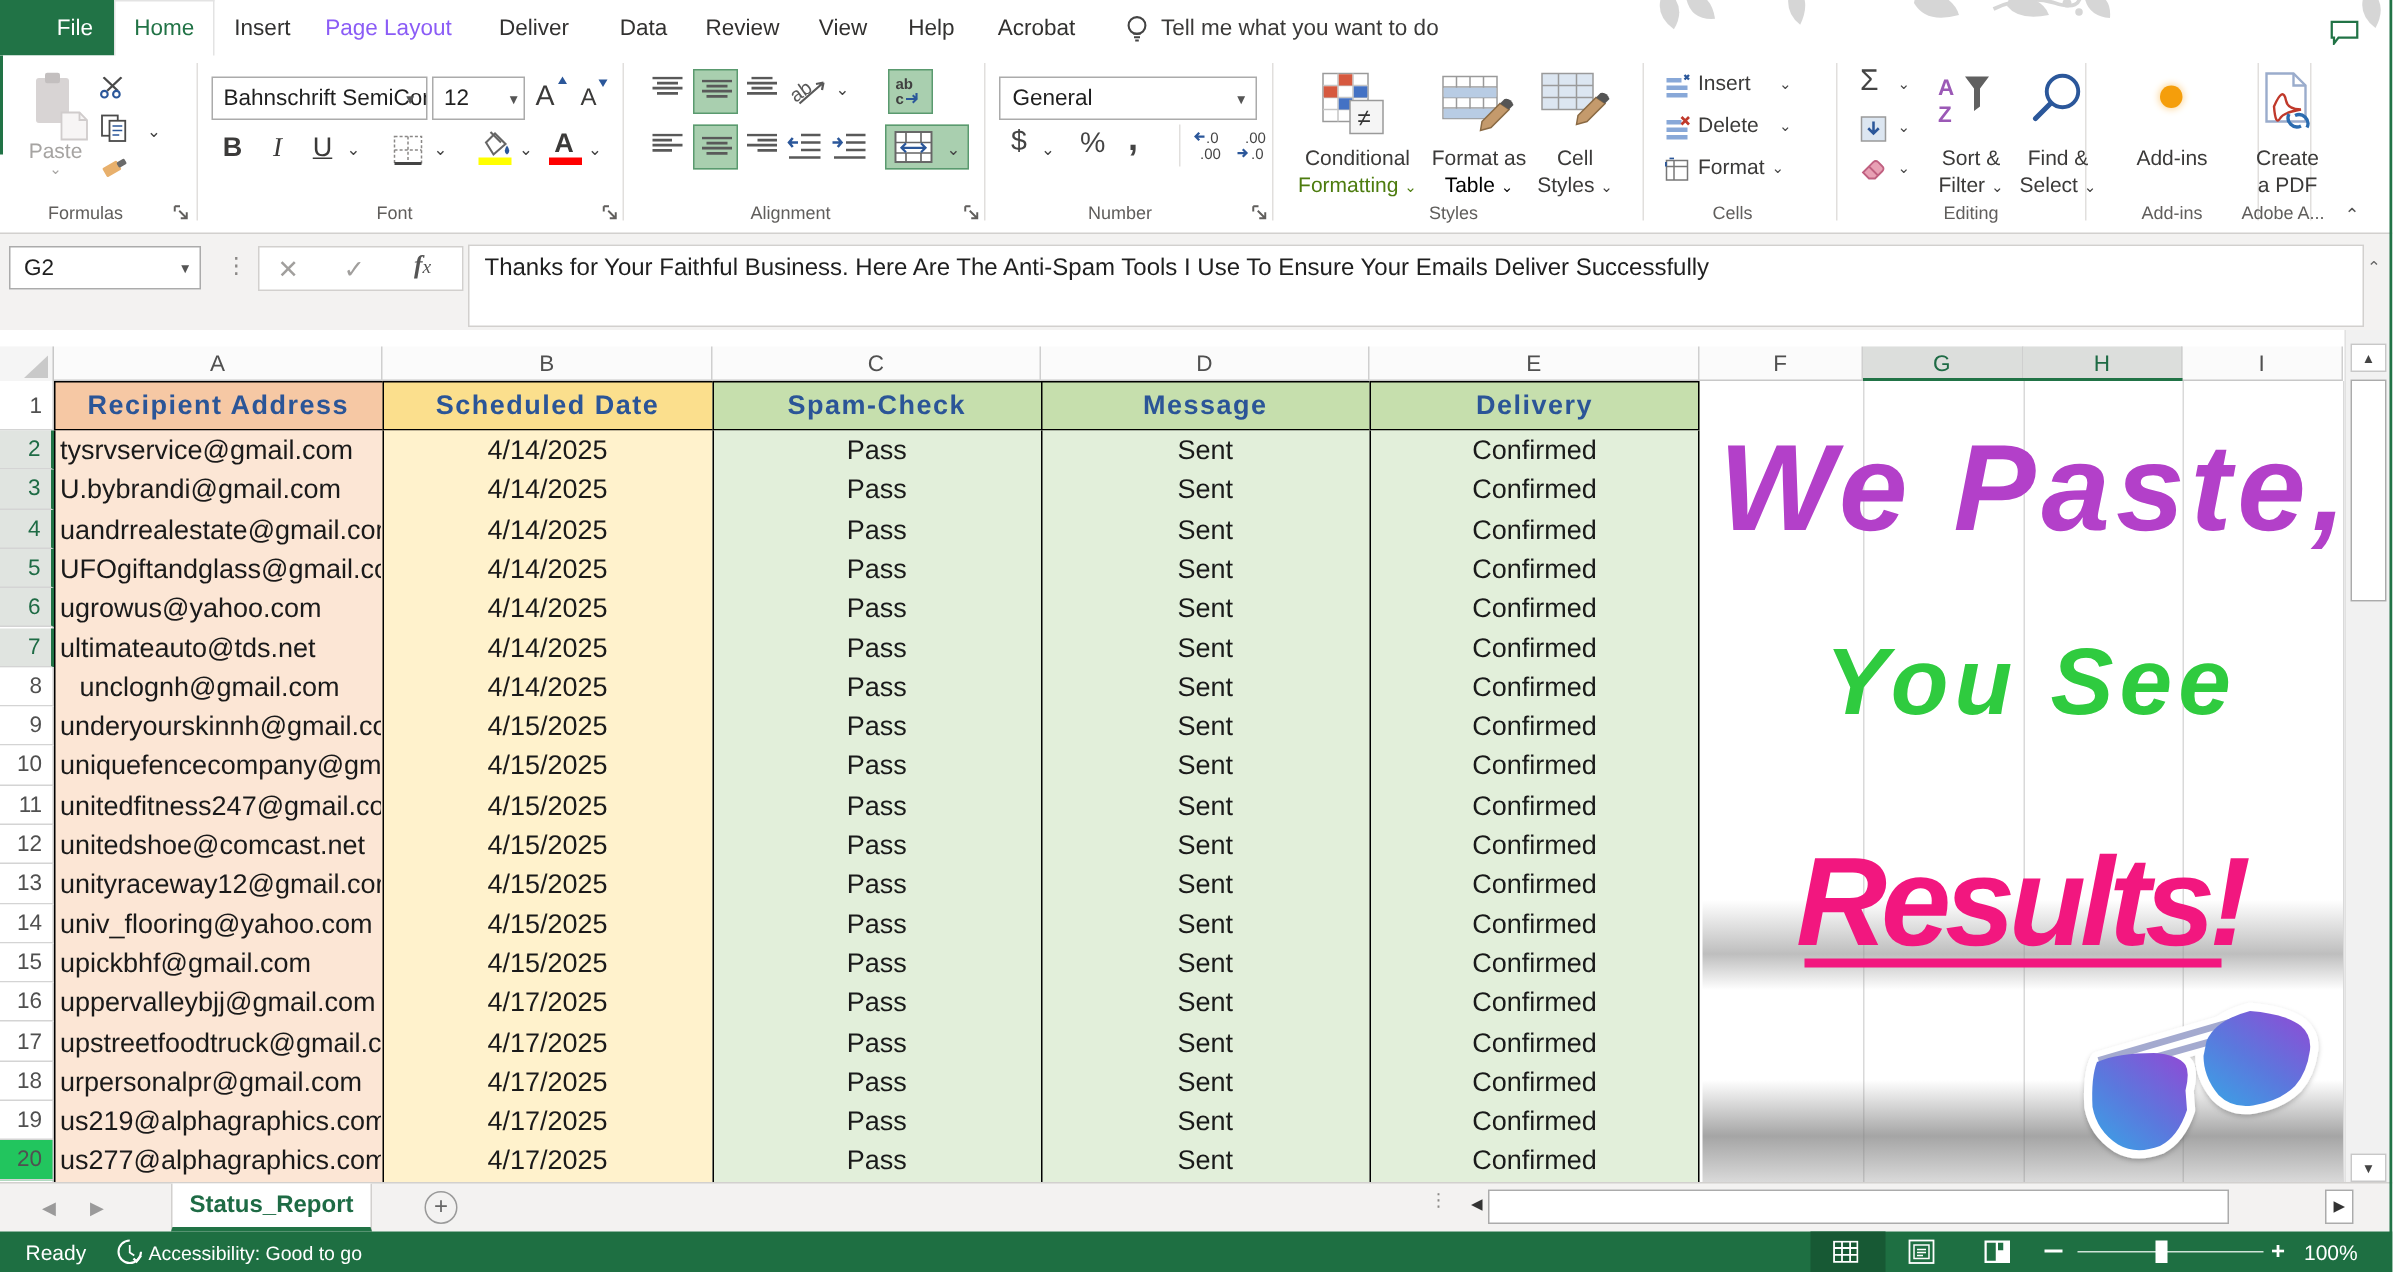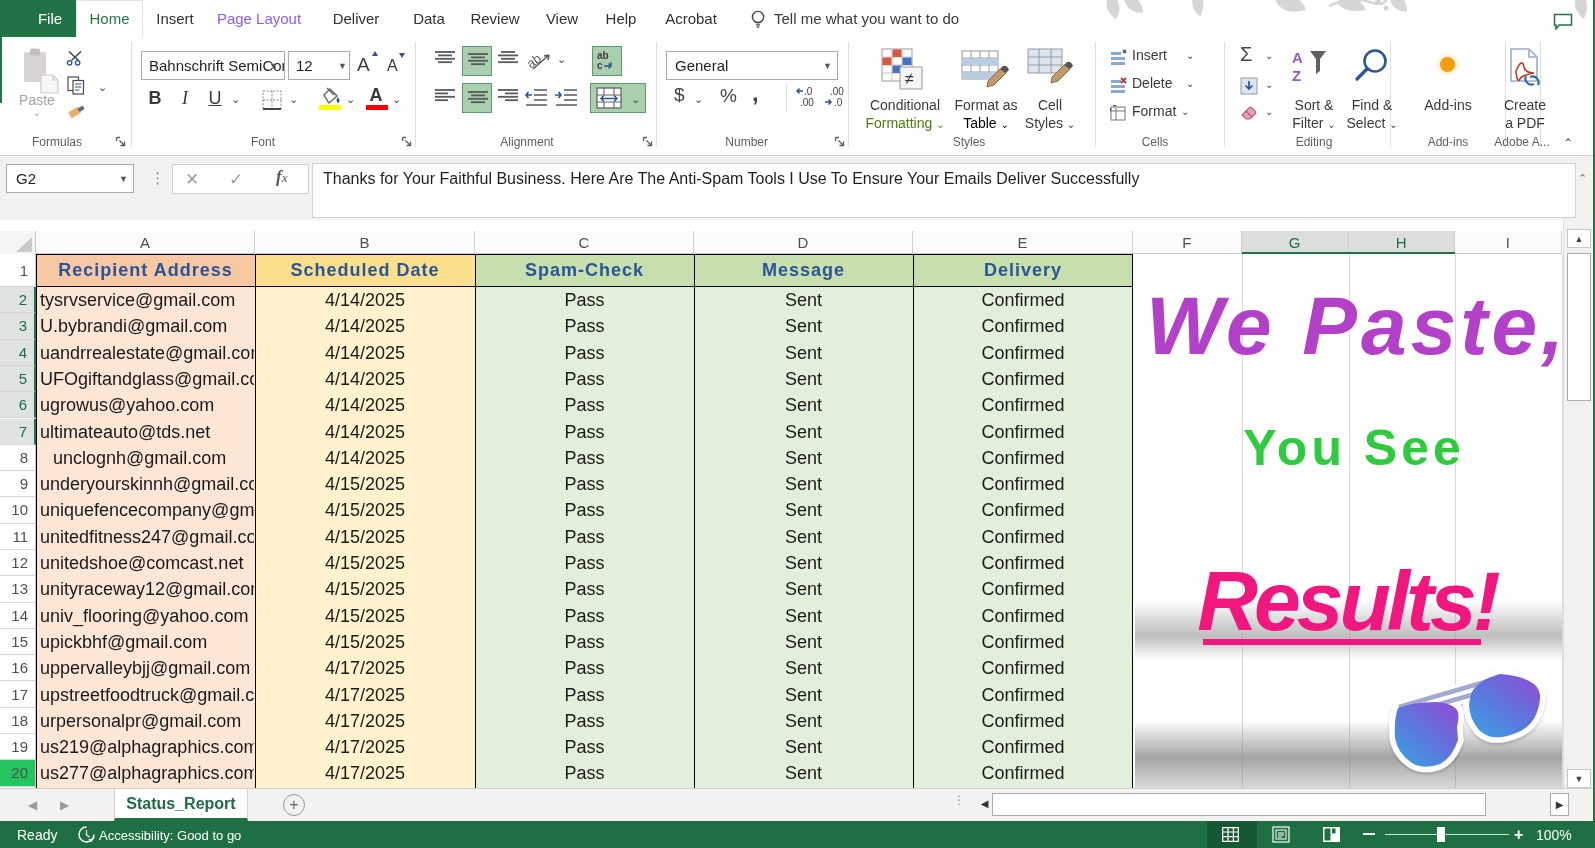--- a/index.html
+++ b/index.html
@@ -455,21 +455,21 @@
 <div class="abs" style="left:694px;top:540.4000000000001px;width:219px;height:26.3px;font-size:18px;color:#1a1a1a;line-height:26.3px;text-align:center;">Sent</div>
 <div class="abs" style="left:913px;top:540.4000000000001px;width:220px;height:26.3px;font-size:18px;color:#1a1a1a;line-height:26.3px;text-align:center;">Confirmed</div>
 <div class="abs" style="left:1134.5px;top:33.5px;width:427.0px;height:534.5px;background:#fff;"></div>
 <div class="abs" style="left:1241.5px;top:33.5px;width:1px;height:534.5px;background:#d9d9d9;"></div>
 <div class="abs" style="left:1348.5px;top:33.5px;width:1px;height:534.5px;background:#d9d9d9;"></div>
 <div class="abs" style="left:1455px;top:33.5px;width:1px;height:534.5px;background:#d9d9d9;"></div>
 <div class="abs" style="left:1561.5px;top:33.5px;width:1px;height:534.5px;background:#d9d9d9;"></div>
 <div class="abs" style="left:1134.5px;top:380px;width:427.0px;height:60px;background:linear-gradient(180deg,rgba(150,150,150,0) 0%,rgba(150,150,150,0.62) 60%,rgba(150,150,150,0) 100%);"></div>
 <div class="abs" style="left:1134.5px;top:500px;width:427.0px;height:68px;background:linear-gradient(180deg,rgba(130,130,130,0) 0%,rgba(130,130,130,0.72) 55%,rgba(130,130,130,0.3) 100%);"></div>
 <div class="abs" style="left:1143.5px;top:59px;width:427.0px;text-align:center;font-size:82px;font-style:italic;font-weight:bold;color:#b340c9;letter-spacing:4px;white-space:nowrap;">We Paste,</div>
-<div class="abs" style="left:1140.5px;top:199px;width:427.0px;text-align:center;font-size:50px;font-weight:bold;color:#2fcb3f;letter-spacing:4px;white-space:nowrap;">You See</div>
+<div class="abs" style="left:1140.5px;top:199px;width:427.0px;text-align:center;font-size:63px;font-style:italic;font-weight:bold;color:#2fcb3f;letter-spacing:4px;white-space:nowrap;">You See</div>
 <div class="abs" style="left:1133.5px;top:333px;width:427.0px;text-align:center;font-size:84px;font-style:italic;font-weight:bold;color:#f2177f;letter-spacing:-4px;white-space:nowrap;">Results!</div>
 <div class="abs" style="left:1203px;top:419px;width:278px;height:6px;background:#f2177f;"></div>
 <svg class="abs" style="left:1382px;top:440px;width:172px;height:124px;" viewBox="0 0 172 124">
 <defs>
         <linearGradient id="lg" x1="0" y1="1" x2="0.85" y2="0">
 <stop offset="0" stop-color="#38a5e6"></stop>
           <stop offset="0.5" stop-color="#5b78dd"></stop>
           <stop offset="1" stop-color="#8a4fd6"></stop>
         </linearGradient>
 <filter id="sh" x="-25%" y="-25%" width="150%" height="150%">

